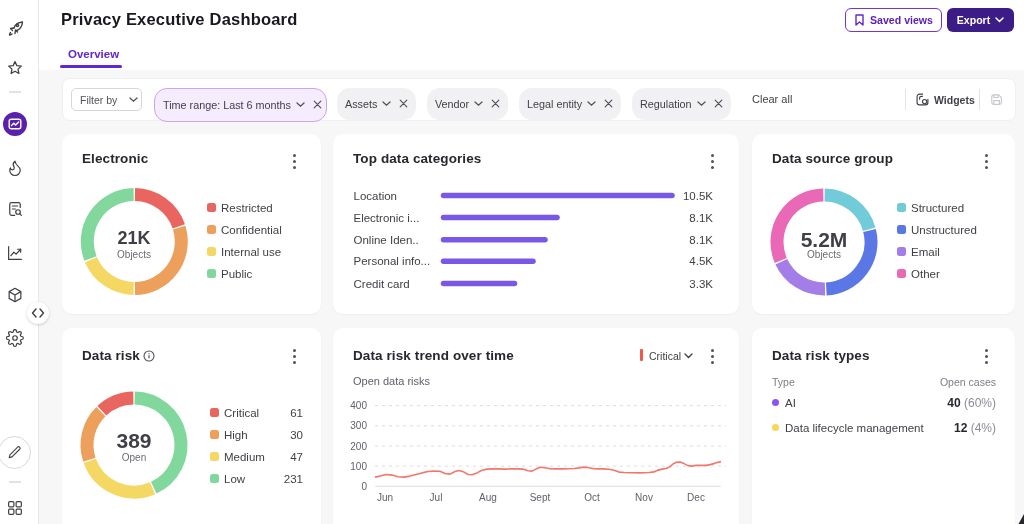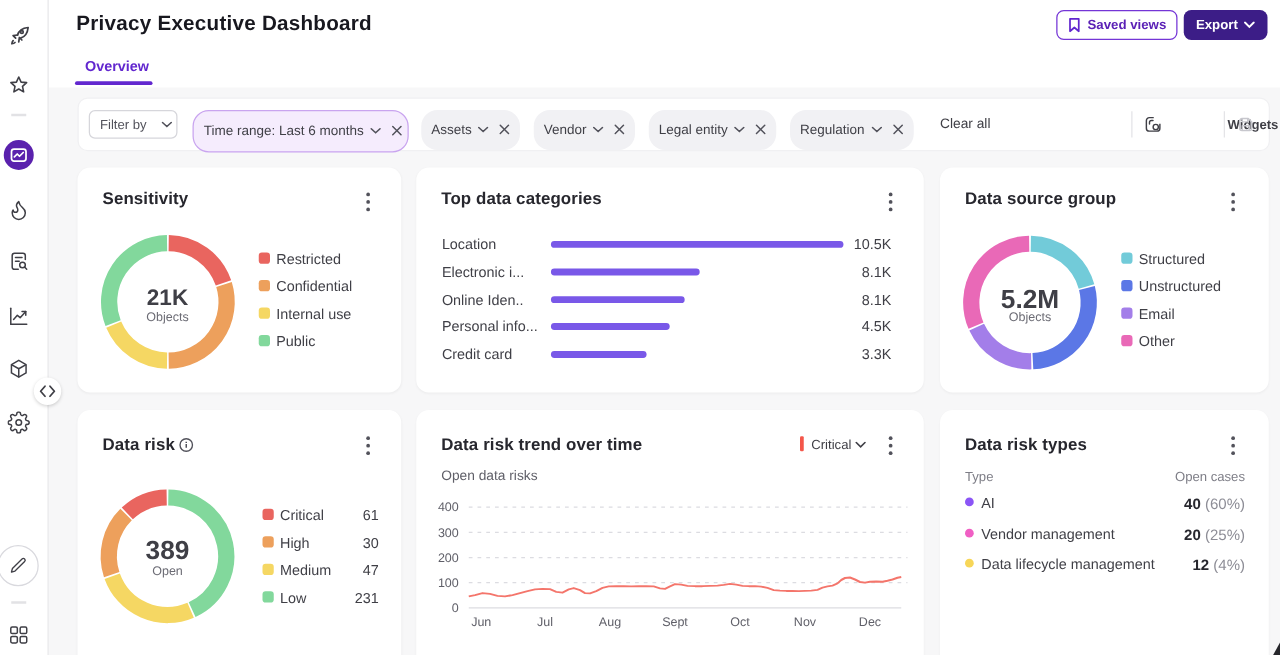--- a/index.html
+++ b/index.html
@@ -150,41 +150,41 @@
     </svg><svg width="9" height="9" viewBox="0 0 9 9" style="margin-left:7px;flex:none;">
       <path d="M1.2 1.2 L7.8 7.8 M7.8 1.2 L1.2 7.8" stroke="#52525b" stroke-width="1.2" stroke-linecap="round"></path>
     </svg></div>
 <div class="chip" style="left:632px;">Regulation<svg width="9" height="6" viewBox="0 0 9 6" style="margin:0 1px 0 5px;flex:none;">
       <path d="M1 1 L4.5 4.2 L8 1" fill="none" stroke="#52525b" stroke-width="1.3" stroke-linecap="round"></path>
     </svg><svg width="9" height="9" viewBox="0 0 9 9" style="margin-left:7px;flex:none;">
       <path d="M1.2 1.2 L7.8 7.8 M7.8 1.2 L1.2 7.8" stroke="#52525b" stroke-width="1.2" stroke-linecap="round"></path>
     </svg></div>
 <div class="abs" style="left:752px;top:93px;font-size:11px;color:#3f3f46;">Clear all</div>
 <div class="abs" style="left:905px;top:89px;width:1px;height:21px;background:#e4e4e7;"></div>
-<div class="abs" id="widgets-btn" style="left:916px;top:93px;display:flex;align-items:center;gap:48px;">
+<div class="abs" id="widgets-btn" style="left:916px;top:93px;display:flex;align-items:center;">
   <svg width="13" height="13" viewBox="0 0 13 13" style="margin-right:5px">
       <g fill="none" stroke="#3f3f46" stroke-width="1.15">
         <path d="M11.9 6 v3.5 a2.4 2.4 0 0 1 -2.4 2.4 h-6 a2.4 2.4 0 0 1 -2.4 -2.4 v-6 a2.4 2.4 0 0 1 2.4 -2.4 H7"></path>
         <path d="M3.6 6.2 V5 a1.6 1.6 0 0 1 1.6 -1.6 h1.2" stroke-linecap="round"></path>
         <circle cx="8.6" cy="8.6" r="2.1"></circle>
       </g>
     </svg>
   <span style="font-size:10.5px;font-weight:700;color:#3f3f46;">Widgets</span>
 </div>
 <div class="abs" style="left:979px;top:89px;width:1px;height:21px;background:#e4e4e7;"></div>
 <svg class="abs" style="left:990px;top:93px;" width="13" height="13" viewBox="0 0 13 13">
     <g fill="none" stroke="#c7c7cd" stroke-width="1.15" stroke-linejoin="round">
       <path d="M1.8 3.6 a1.8 1.8 0 0 1 1.8 -1.8 h5 l2.8 2.8 v5 a1.8 1.8 0 0 1 -1.8 1.8 h-6 a1.8 1.8 0 0 1 -1.8 -1.8 z"></path>
       <path d="M3.8 1.9 v2.6 h4.4 V1.9"></path>
       <path d="M3.8 11 v-3.4 h5.6 V11"></path>
     </g>
   </svg>
 
 <div class="card" style="left:62px;top:134px;width:259px;height:180px;"></div>
-<div class="abs ctitle" style="left:82px;top:151px;">Sensitivity</div>
+<div class="abs ctitle" style="left:82px;top:151px;">Electronic</div>
 <div class="abs kebab" style="left:293px;top:154px;">
     <span></span>
     <span></span>
     <span></span>
   </div>
 <svg class="abs" style="left:62px;top:134px;" width="259" height="180" viewBox="62 134 259 180">
   <path d="M 134.96 194.50 A 47 47 0 0 1 178.79 226.35" stroke="#e9655f" stroke-width="13" fill="none"></path>
   <path d="M 179.20 227.60 A 47 47 0 0 1 134.96 288.50" stroke="#eda05c" stroke-width="13" fill="none"></path>
   <path d="M 133.64 288.50 A 47 47 0 0 1 90.97 259.71" stroke="#f5d763" stroke-width="13" fill="none"></path>
   <path d="M 90.48 258.50 A 47 47 0 0 1 133.64 194.50" stroke="#82d89c" stroke-width="13" fill="none"></path>
@@ -341,24 +341,20 @@
 <div class="abs" style="left:772px;top:376px;width:224px;display:flex;justify-content:space-between;font-size:10.5px;color:#7d7d86;">
     <span>Type</span>
     <span>Open cases</span>
   </div>
 <div class="abs" id="risk-rows" style="left:772px;top:391px;width:224px;">
   <div style="display:flex;justify-content:space-between;align-items:center;height:24.6px;">
     <span style="font-size:11.5px;color:#3f3f46;"><span style="display:inline-block;width:7px;height:7px;border-radius:50%;background:#8b55f6;margin-right:6px;vertical-align:1px;"></span>AI</span>
     <span style="font-size:12px;font-weight:600;color:#27272e;">40 <span style="font-weight:400;color:#8d8d96;">(60%)</span></span>
   </div>
   <div style="display:flex;justify-content:space-between;align-items:center;height:24.6px;">
-    <span style="font-size:11.5px;color:#3f3f46;"><span style="display:inline-block;width:7px;height:7px;border-radius:50%;background:#f05fc4;margin-right:6px;vertical-align:1px;"></span>Vendor management</span>
-    <span style="font-size:12px;font-weight:600;color:#27272e;">20 <span style="font-weight:400;color:#8d8d96;">(25%)</span></span>
-  </div>
-  <div style="display:flex;justify-content:space-between;align-items:center;height:24.6px;">
     <span style="font-size:11.5px;color:#3f3f46;"><span style="display:inline-block;width:7px;height:7px;border-radius:50%;background:#f7d658;margin-right:6px;vertical-align:1px;"></span>Data lifecycle management</span>
     <span style="font-size:12px;font-weight:600;color:#27272e;">12 <span style="font-weight:400;color:#8d8d96;">(4%)</span></span>
   </div>
 </div>
 
 <svg class="abs" style="left:1016px;top:512px;" width="8" height="12" viewBox="0 0 8 12">
     <path d="M8 2 L2.5 12 L8 12 Z" fill="#26262b"></path>
   </svg>
 
 </body></html>

